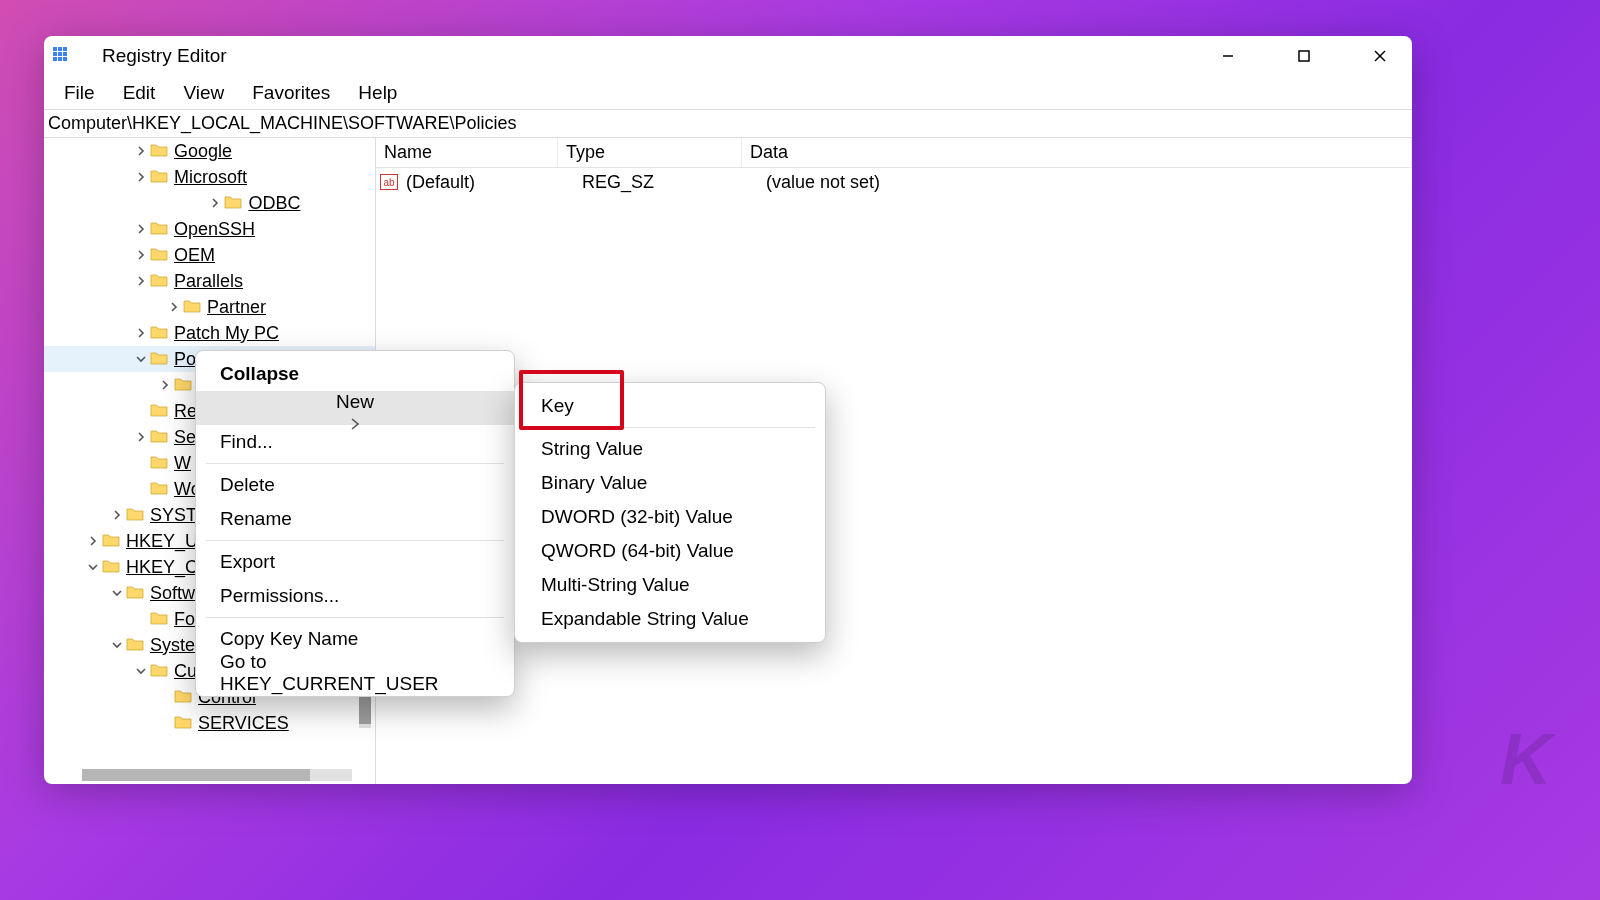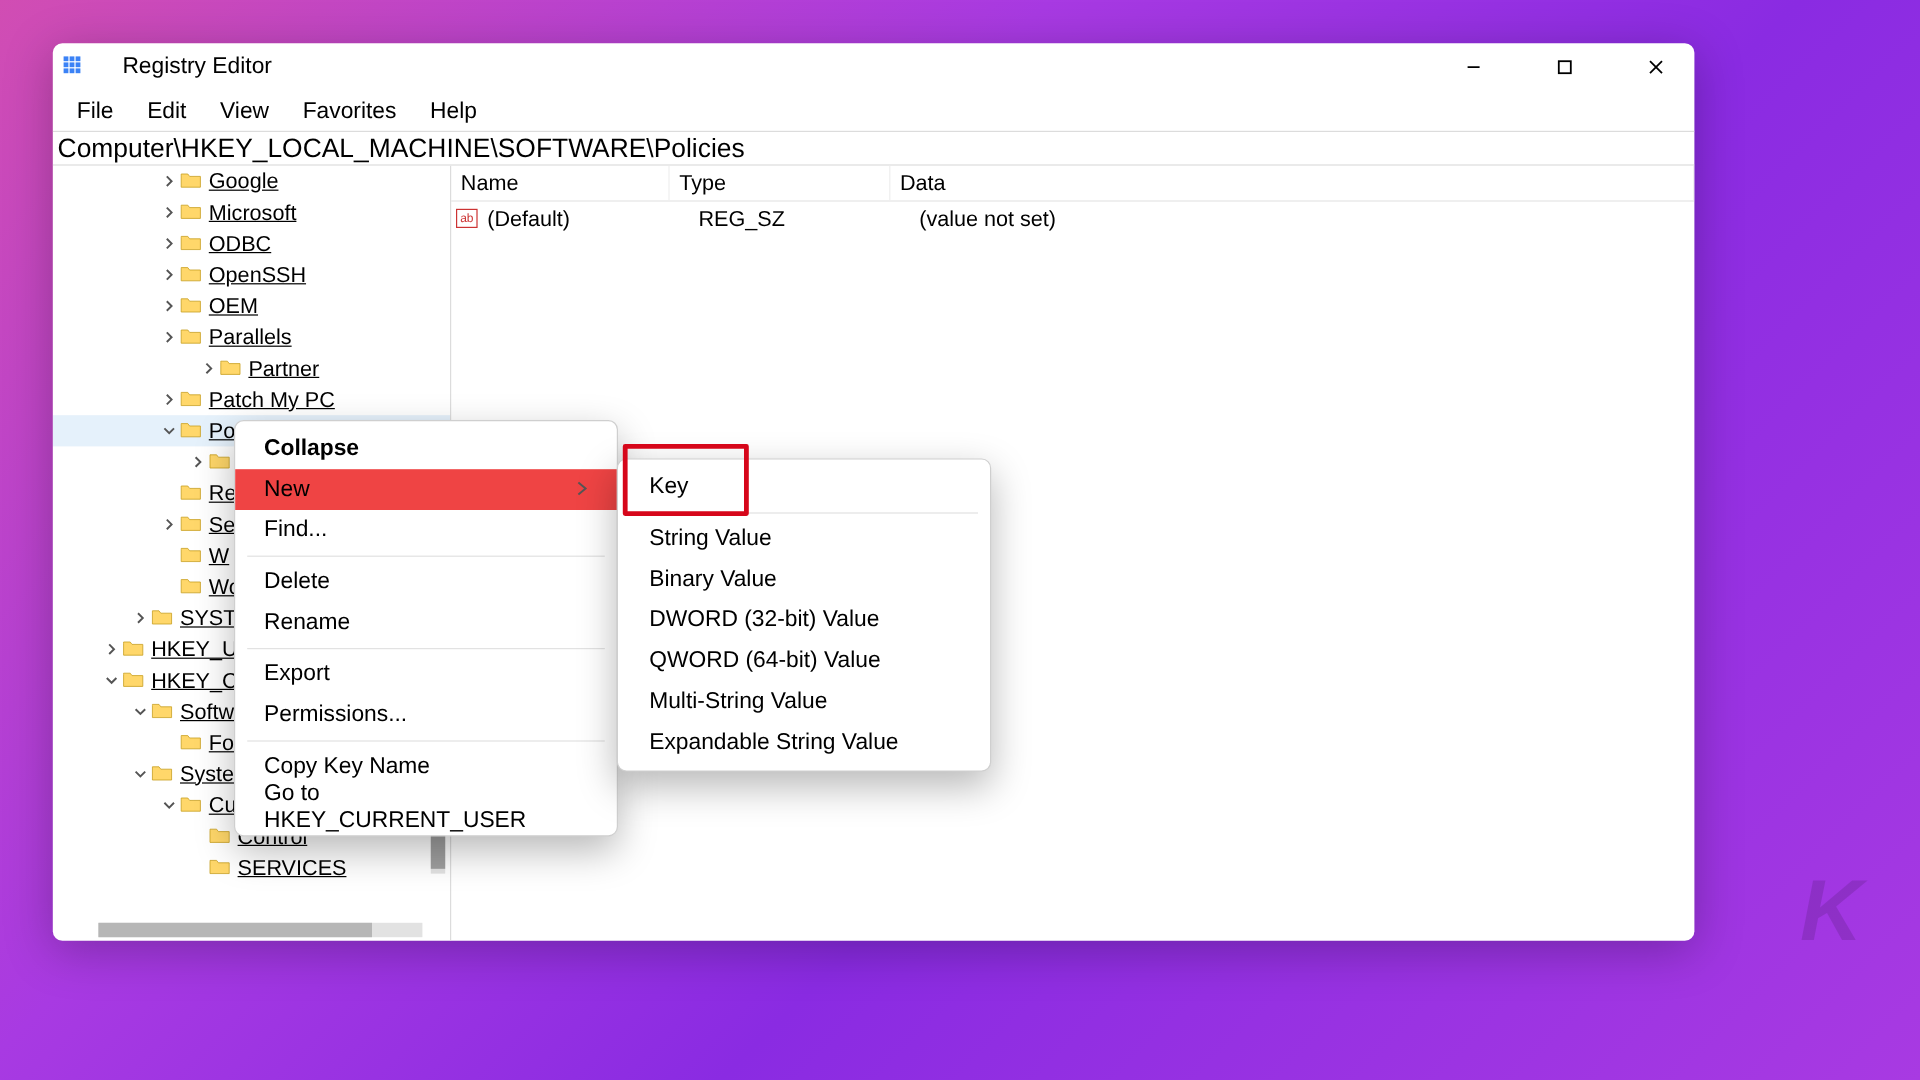--- a/index.html
+++ b/index.html
@@ -17,21 +17,21 @@
   
   .titlebar { height: 40px; display: flex; align-items: center; padding: 0 4px 0 8px; gap: 20px; }
   .titlebar .appicon { width: 20px; height: 20px; margin-right: 10px; }
   .titlebar .title { font-size: 19px; color: #000; flex: 1; }
   .winbtn { width: 56px; height: 40px; display: flex; align-items: center; justify-content: center; cursor: pointer; }
   .winbtn svg { stroke: #000; stroke-width: 1.5; fill: none; }
   
   .menubar { height: 34px; display: flex; align-items: center; padding: 0 6px; border-bottom: 1px solid #dcdcdc; }
   .menubar .menuitem { font-size: 19px; padding: 4px 14px; cursor: pointer; }
   
-  .addressbar { height: 28px; border-bottom: 1px solid #dcdcdc; display: flex; align-items: center; padding-left: 4px; font-size: 22px; }
+  .addressbar { height: 28px; border-bottom: 1px solid #dcdcdc; display: flex; align-items: center; padding-left: 4px; font-size: 18px; }
   
   .content { flex: 1; display: flex; overflow: hidden; }
   .tree { width: 332px; border-right: 1px solid #dcdcdc; overflow: hidden; position: relative; font-size: 18px; }
   .treein { position: absolute; left: 0; top: 0; width: 100%; text-decoration: underline; }
   .node { display: flex; align-items: center; height: 26px; white-space: nowrap; cursor: pointer; }
   .twisty { width: 14px; height: 14px; margin-right: 2px; display: inline-flex; align-items: center; justify-content: center; }
   .twisty svg { stroke: #555; stroke-width: 1.6; fill: none; }
   .foldericon { width: 18px; height: 14px; margin-right: 6px; }
   .folder-body { fill: #ffd76a; stroke: #c9a227; stroke-width: .7; }
   .values { flex: 1; position: relative; font-size: 18px; }
@@ -47,21 +47,21 @@
   .h-thumb { width: 228px; height: 100%; background: #b6b6b6; }
   .v-scroll { position: absolute; right: 4px; top: 544px; width: 12px; height: 46px; background:#e2e2e2; }
   .v-thumb { width:100%; height:42px; background:#9f9f9f; }
   
   .context-menu, .submenu {
     position: absolute; background: #fff; border: 1px solid #cfcfcf; border-radius: 8px;
     box-shadow: 0 12px 32px rgba(0,0,0,0.28); padding: 6px 0; font-size: 19px;
   }
   .context-menu { left: 195px; top: 350px; width: 320px; }
   .cmitem { height: 34px; display: flex; align-items: center; padding: 0 24px; cursor: pointer; justify-content: space-between; }
-  .cmitem.hover { background: #ef4444; }
+  .cmitem.hover { background: #e5e5e5; flex-direction: column; }
   .cmitem.bold { font-weight: 700; }
   .cmsep { height: 1px; background: #e2e2e2; margin: 4px 10px; }
   .submenu { left: 514px; top: 382px; width: 312px; }
   .smitem { height: 34px; display: flex; align-items: center; padding: 0 26px; cursor: pointer; }
   .highlight-box { position: absolute; left: 519px; top: 370px; width: 105px; height: 60px; border: 4px solid #d6061a; border-radius: 2px; pointer-events: none; }
   
   .watermark { position: absolute; right: 52px; bottom: 100px; font-size: 72px; font-weight: 800; font-style: italic; color: rgba(0,0,0,0.12); letter-spacing: -4px; pointer-events:none;}
 </style>
 </head>
 <body>
@@ -127,21 +127,21 @@
             <span class="twisty">
               <svg width="10" height="10" viewBox="0 0 10 10">
                 <path d="M3 1 L7 5 L3 9"></path>
               </svg>
             </span>
             <span><svg class="foldericon" viewBox="0 0 18 14">
                 <path class="folder-body" d="M1 3 L1 13 L17 13 L17 4 L8 4 L6.5 2 L1 2 Z"></path>
               </svg></span>
             <span>Microsoft</span>
           </div>
-          <div class="node" style="padding-left: 90px;">
+          <div class="node" style="padding-left: 90px; justify-content: center;">
             <span class="twisty">
               <svg width="10" height="10" viewBox="0 0 10 10">
                 <path d="M3 1 L7 5 L3 9"></path>
               </svg>
             </span>
             <span><svg class="foldericon" viewBox="0 0 18 14">
                 <path class="folder-body" d="M1 3 L1 13 L17 13 L17 4 L8 4 L6.5 2 L1 2 Z"></path>
               </svg></span>
             <span>ODBC</span>
           </div>

